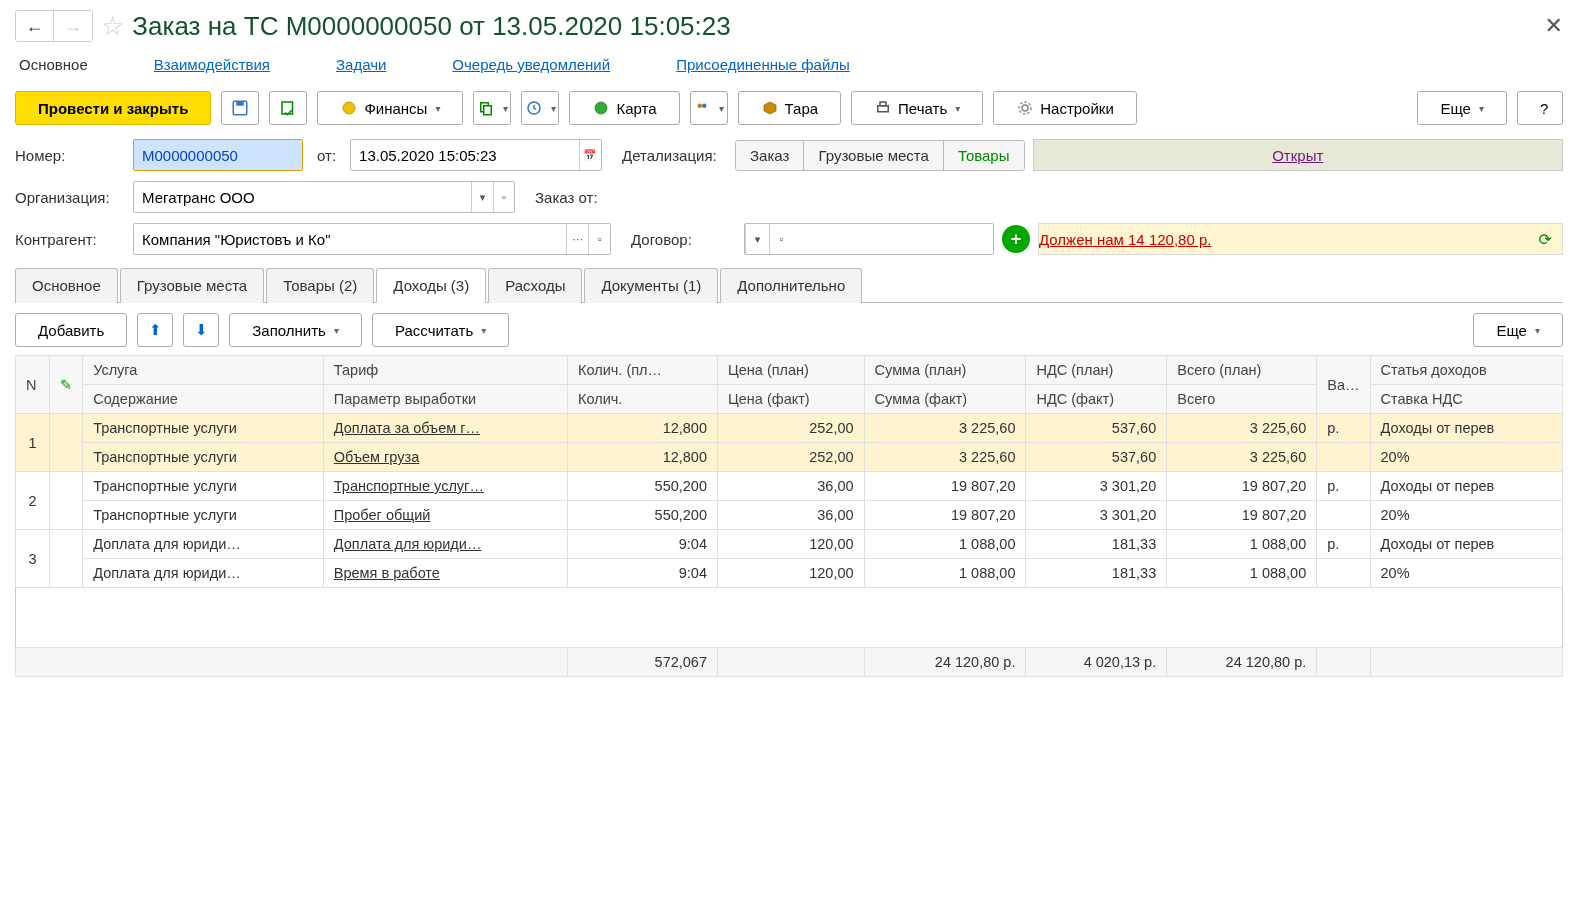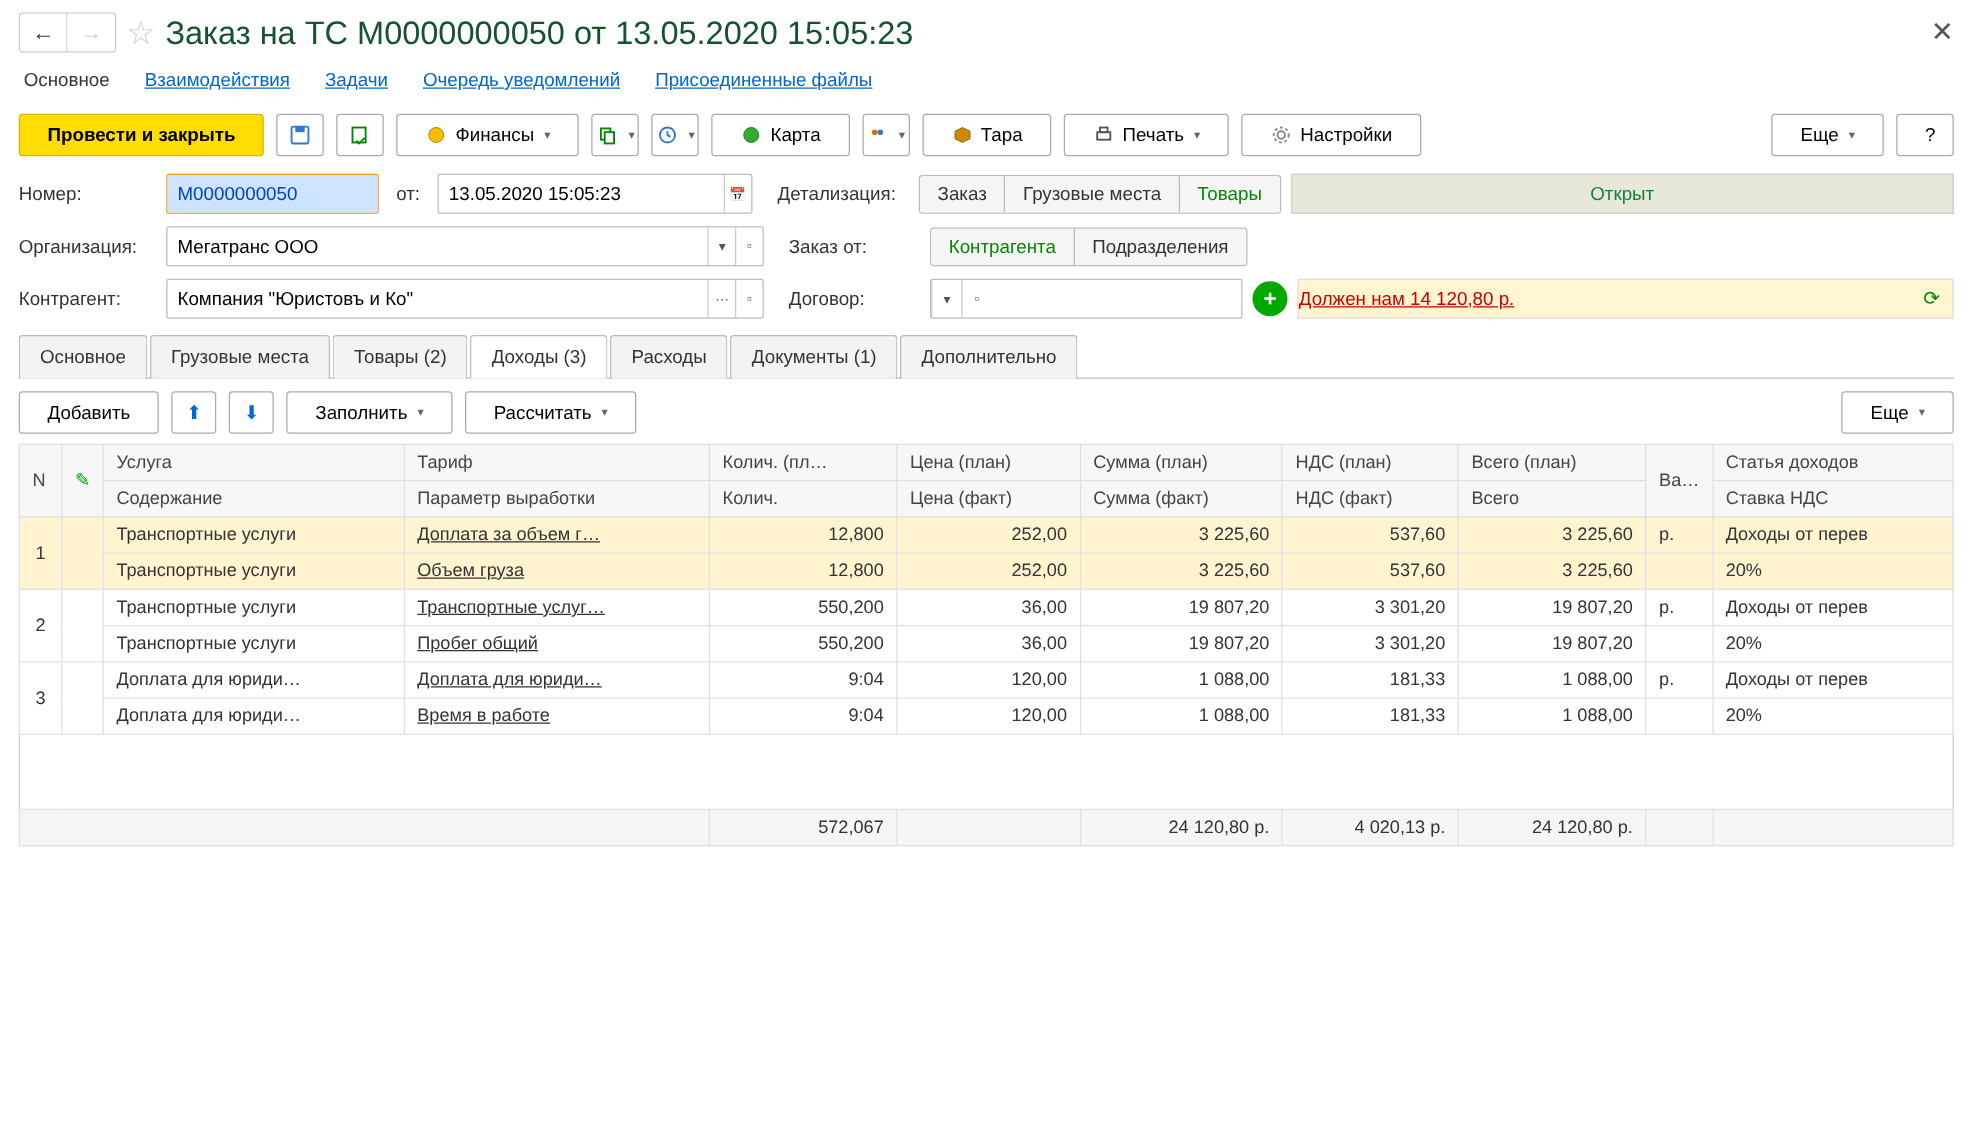--- a/index.html
+++ b/index.html
@@ -8,41 +8,41 @@
 .nav-btn { width: 38px; height: 30px; border: 1px solid #ccc; border-radius: 3px; background: #fff; display: flex; align-items: center; justify-content: center; cursor: pointer; font-size: 18px; }
 .nav-btn.disabled { color: #ccc; }
 .nav-group { display: flex; border: 1px solid #ccc; border-radius: 3px; overflow: hidden; }
 .nav-group .nav-btn { border: none; border-right: 1px solid #ccc; border-radius: 0; }
 .nav-group .nav-btn:last-child { border-right: none; }
 .star-icon { font-size: 26px; color: #ccc; cursor: pointer; }
 .title { font-size: 26px; font-weight: normal; color: #14532d; }
 .close-x { margin-left: auto; font-size: 22px; cursor: pointer; color: #555; }
 .nav-links { display: flex; gap: 28px; margin-bottom: 18px; padding-left: 4px; }
 .nav-links span { color: #333; cursor: pointer; }
-.nav-links a { color: #0066cc; text-decoration: underline; cursor: pointer; }
+.nav-links a { color: #0066cc; text-decoration: underline; cursor: pointer; margin-left: 38px; }
 .toolbar { display: flex; gap: 10px; margin-bottom: 14px; align-items: center; flex-wrap: wrap; }
 .btn { height: 34px; padding: 0 22px; border: 1px solid #aaa; border-radius: 3px; background: #fff; display: flex; align-items: center; gap: 6px; cursor: pointer; font-size: 15px; }
 .btn-yellow { background: #ffdd00; border-color: #d4b800; font-weight: bold; }
 .btn-icon { width: 38px; padding: 0; justify-content: center; }
 .btn svg { width: 18px; height: 18px; }
 .dd-arrow::after { content: "▾"; font-size: 10px; margin-left: 2px; color: #666; }
 .form-rows { display: flex; flex-direction: column; gap: 10px; margin-bottom: 12px; }
 .form-row { display: flex; align-items: center; gap: 8px; }
 .form-label { width: 110px; color: #333; }
 .input-wrap { display: flex; align-items: center; border: 1px solid #bbb; border-radius: 2px; height: 32px; background: #fff; }
 .input-wrap input { border: none; outline: none; padding: 0 8px; height: 100%; font-size: 15px; width: 100%; background: transparent; }
 .input-wrap .sel-btn { width: 24px; height: 100%; border-left: 1px solid #ccc; display: flex; align-items: center; justify-content: center; cursor: pointer; font-size: 11px; color: #555; }
 .num-input { border: 1px solid #e0a000; background: #fff; }
 .num-input input { color: #0044cc; background: #cde3ff; }
 .seg-group { display: flex; border: 1px solid #bbb; border-radius: 3px; overflow: hidden; }
 .seg-btn { padding: 6px 14px; background: #f5f5f5; border-right: 1px solid #bbb; cursor: pointer; }
 .seg-btn:last-child { border-right: none; }
 .seg-btn.active { color: #008800; }
 .status-open { flex: 1; background: #e8e8d8; border: 1px solid #ccc; height: 32px; display: flex; align-items: center; justify-content: center; }
-.status-open a { color: #15803d; }
+.status-open a { color: #701a75; text-decoration: underline; }
 .debt-box { flex: 1; background: #fff5d0; border: 1px solid #ddd; height: 32px; display: flex; align-items: center; justify-content: center; gap: 24px; }
 .debt-box a { color: #cc0000; text-decoration: underline; }
 .refresh-ic { color: #008800; font-size: 16px; cursor: pointer; margin-left: auto; margin-right: 10px; }
 .add-circle { width: 28px; height: 28px; border-radius: 50%; background: #00a800; color: #fff; display: flex; align-items: center; justify-content: center; font-size: 18px; font-weight: bold; cursor: pointer; }
 .tabs { display: flex; border-bottom: 1px solid #bbb; margin-bottom: 10px; }
 .tab { padding: 8px 16px; border: 1px solid #bbb; border-bottom: none; margin-right: 2px; background: #f3f3f3; cursor: pointer; border-radius: 3px 3px 0 0; position: relative; top: 1px; }
 .tab.active { background: #fff; border-bottom: 1px solid #fff; }
 .sub-toolbar { display: flex; gap: 10px; margin-bottom: 8px; align-items: center; }
 .sub-toolbar .spacer { flex: 1; }
 .arrow-btn { width: 36px; }
@@ -164,30 +164,26 @@
       <div class="seg-btn">Грузовые места</div>
       <div class="seg-btn active">Товары</div>
     </div>
     <div class="status-open">
         <a>Открыт</a>
       </div>
   </div>
 
   <div class="form-row">
     <span class="form-label">Организация:</span>
-    <div class="input-wrap" style="width:478px">
+    <div class="input-wrap" style="width:382px">
         <input value="Мегатранс ООО" style="">
         <span class="sel-btn">▾</span>
         <span class="sel-btn">▫</span>
       </div>
     <span class="mid-label">Заказ от:</span>
-    <div class="seg-group">
-      <div class="seg-btn active">Контрагента</div>
-      <div class="seg-btn">Подразделения</div>
-    </div>
   </div>
 
   <div class="form-row">
     <span class="form-label">Контрагент:</span>
     <div class="input-wrap" style="width:478px">
         <input value="Компания &quot;Юристовъ и Ко&quot;" style="">
         <span class="sel-btn">⋯</span>
         <span class="sel-btn">▫</span>
       </div>
     <span class="mid-label">Договор:</span>

